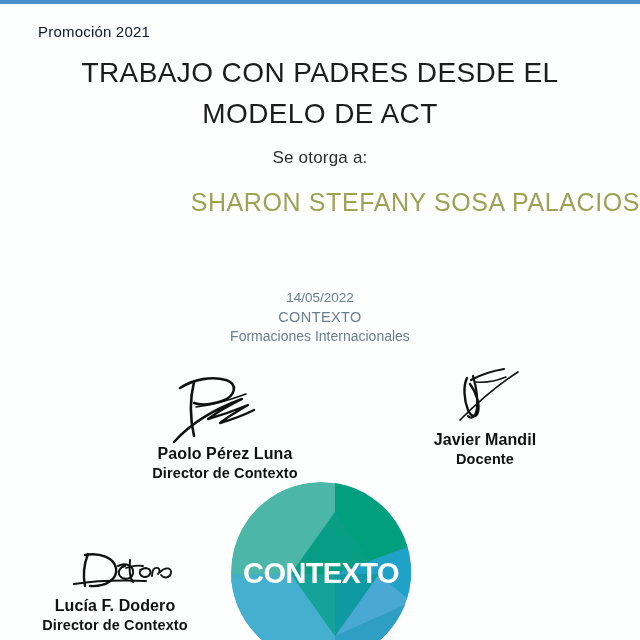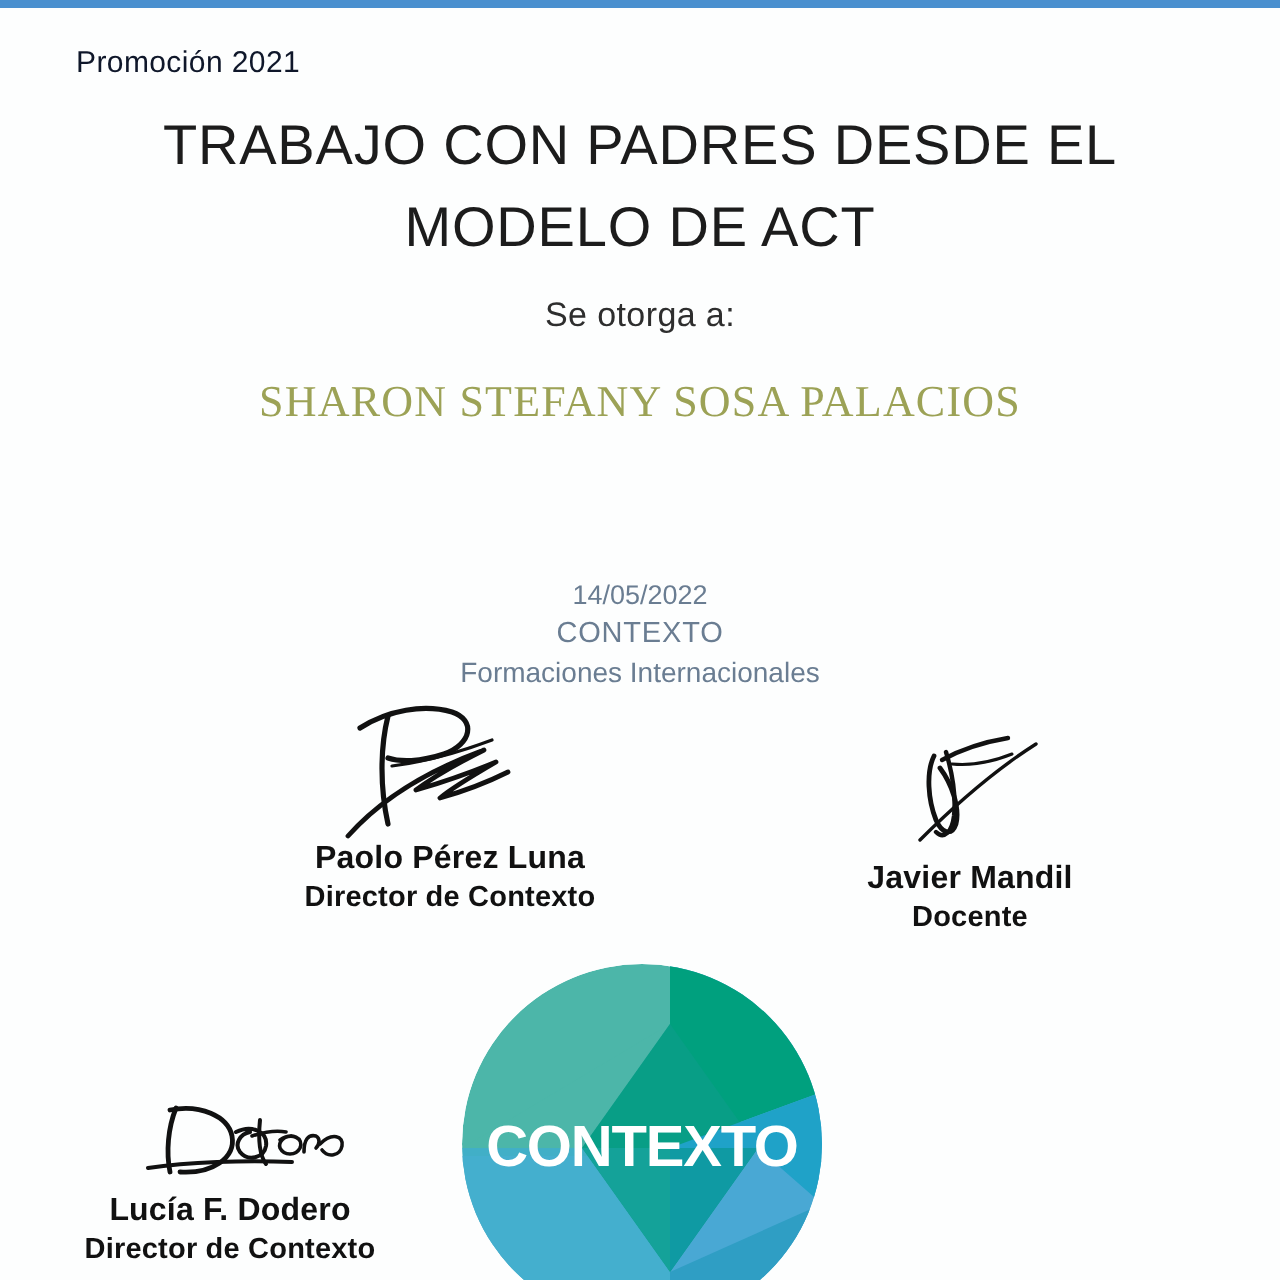--- a/index.html
+++ b/index.html
@@ -65,26 +65,25 @@
     font-size: 17px;
     color: #2e2e2e;
     letter-spacing: 0.2px;
   }
   
   #recipient {
     position: absolute;
     top: 188px;
     left: 0;
     width: 640px;
-    text-align: center;
-    font-size: 22px;
+    text-align: right;
+    font-size: 25px;
     color: #9ca256;
     letter-spacing: 0.6px;
     font-weight: 400;
-    font-family: Liberation Serif, serif;
   }
   
   #description {
     position: absolute;
     top: 243px;
     left: 45px;
     width: 550px;
     text-align: center;
     font-size: 12.5px;
     color: #3a3a3a;
@@ -116,21 +115,21 @@
   #meta .org-sub {
     display: block;
     font-size: 14px;
     line-height: 19px;
   }
   
   .sig-block {
     position: absolute;
     text-align: center;
   }
-  #sig-paolo  { top: 348px; left: 100px; width: 250px; }
+  #sig-paolo  { top: 372px; left: 100px; width: 250px; }
   #sig-javier { top: 358px; left: 360px; width: 250px; }
   #sig-lucia  { top: 548px; left: -10px; width: 250px; }
   .sig-mark {
     height: 72px;
     position: relative;
   }
   #sig-lucia .sig-mark { height: 48px; }
   .sig-mark svg {
     display: block;
     margin: 0 auto;

